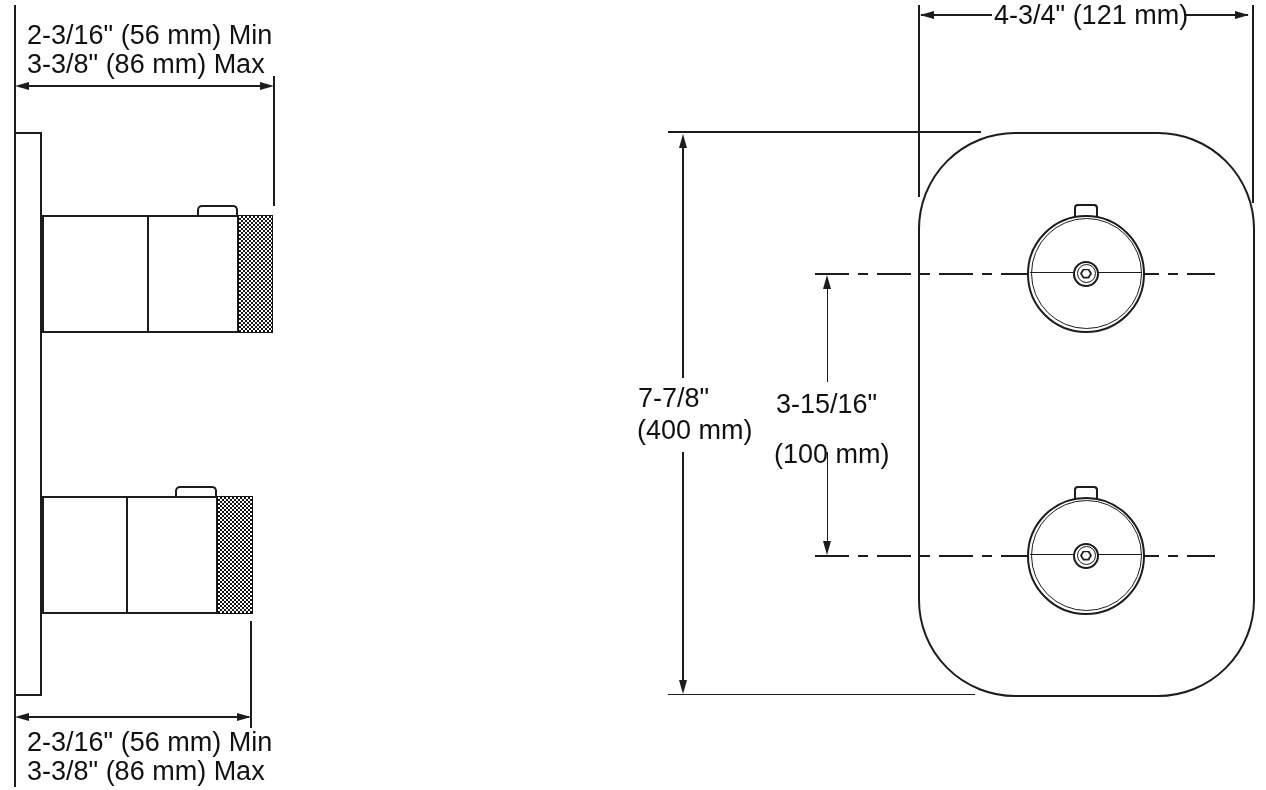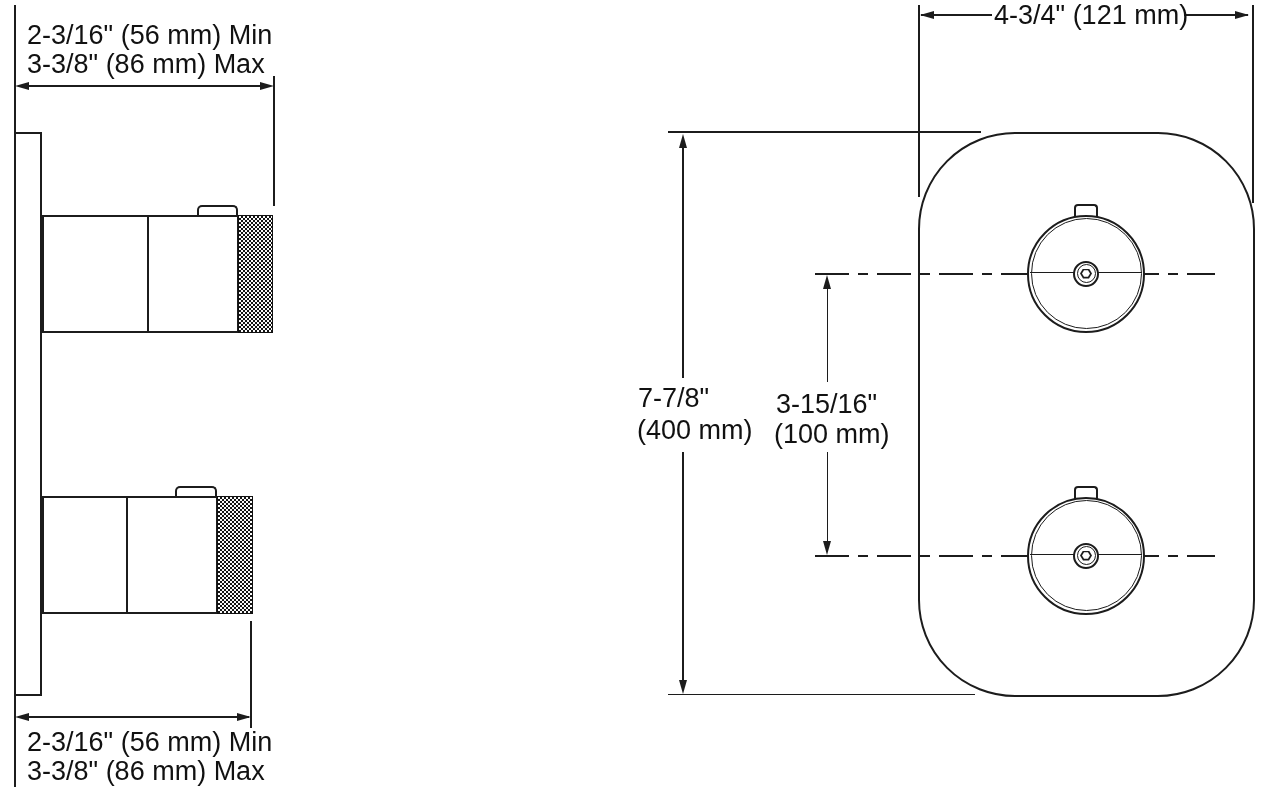--- a/index.html
+++ b/index.html
@@ -144,16 +144,16 @@
     <div class="vline vthin" style="left:682px;top:452px;height:228px;"></div>
     <div class="ar ar-down" style="left:678.5px;top:679.5px;"></div>
     <div class="label" style="left:638px;top:384px;">7-7/8"</div>
     <div class="label" style="left:637px;top:416px;">(400 mm)</div>
 
     <div class="ar ar-up" style="left:823px;top:275px;"></div>
     <div class="vline vthin" style="left:826.5px;top:288px;height:94px;"></div>
     <div class="vline vthin" style="left:826.5px;top:452px;height:90px;"></div>
     <div class="ar ar-down" style="left:823px;top:541px;"></div>
     <div class="label" style="left:776px;top:390px;">3-15/16"</div>
-    <div class="label" style="left:774px;top:420px;">(100 mm)</div>
+    <div class="label" style="left:774px;top:440px;">(100 mm)</div>
   </div>
 
 </div>
 
 </body></html>

